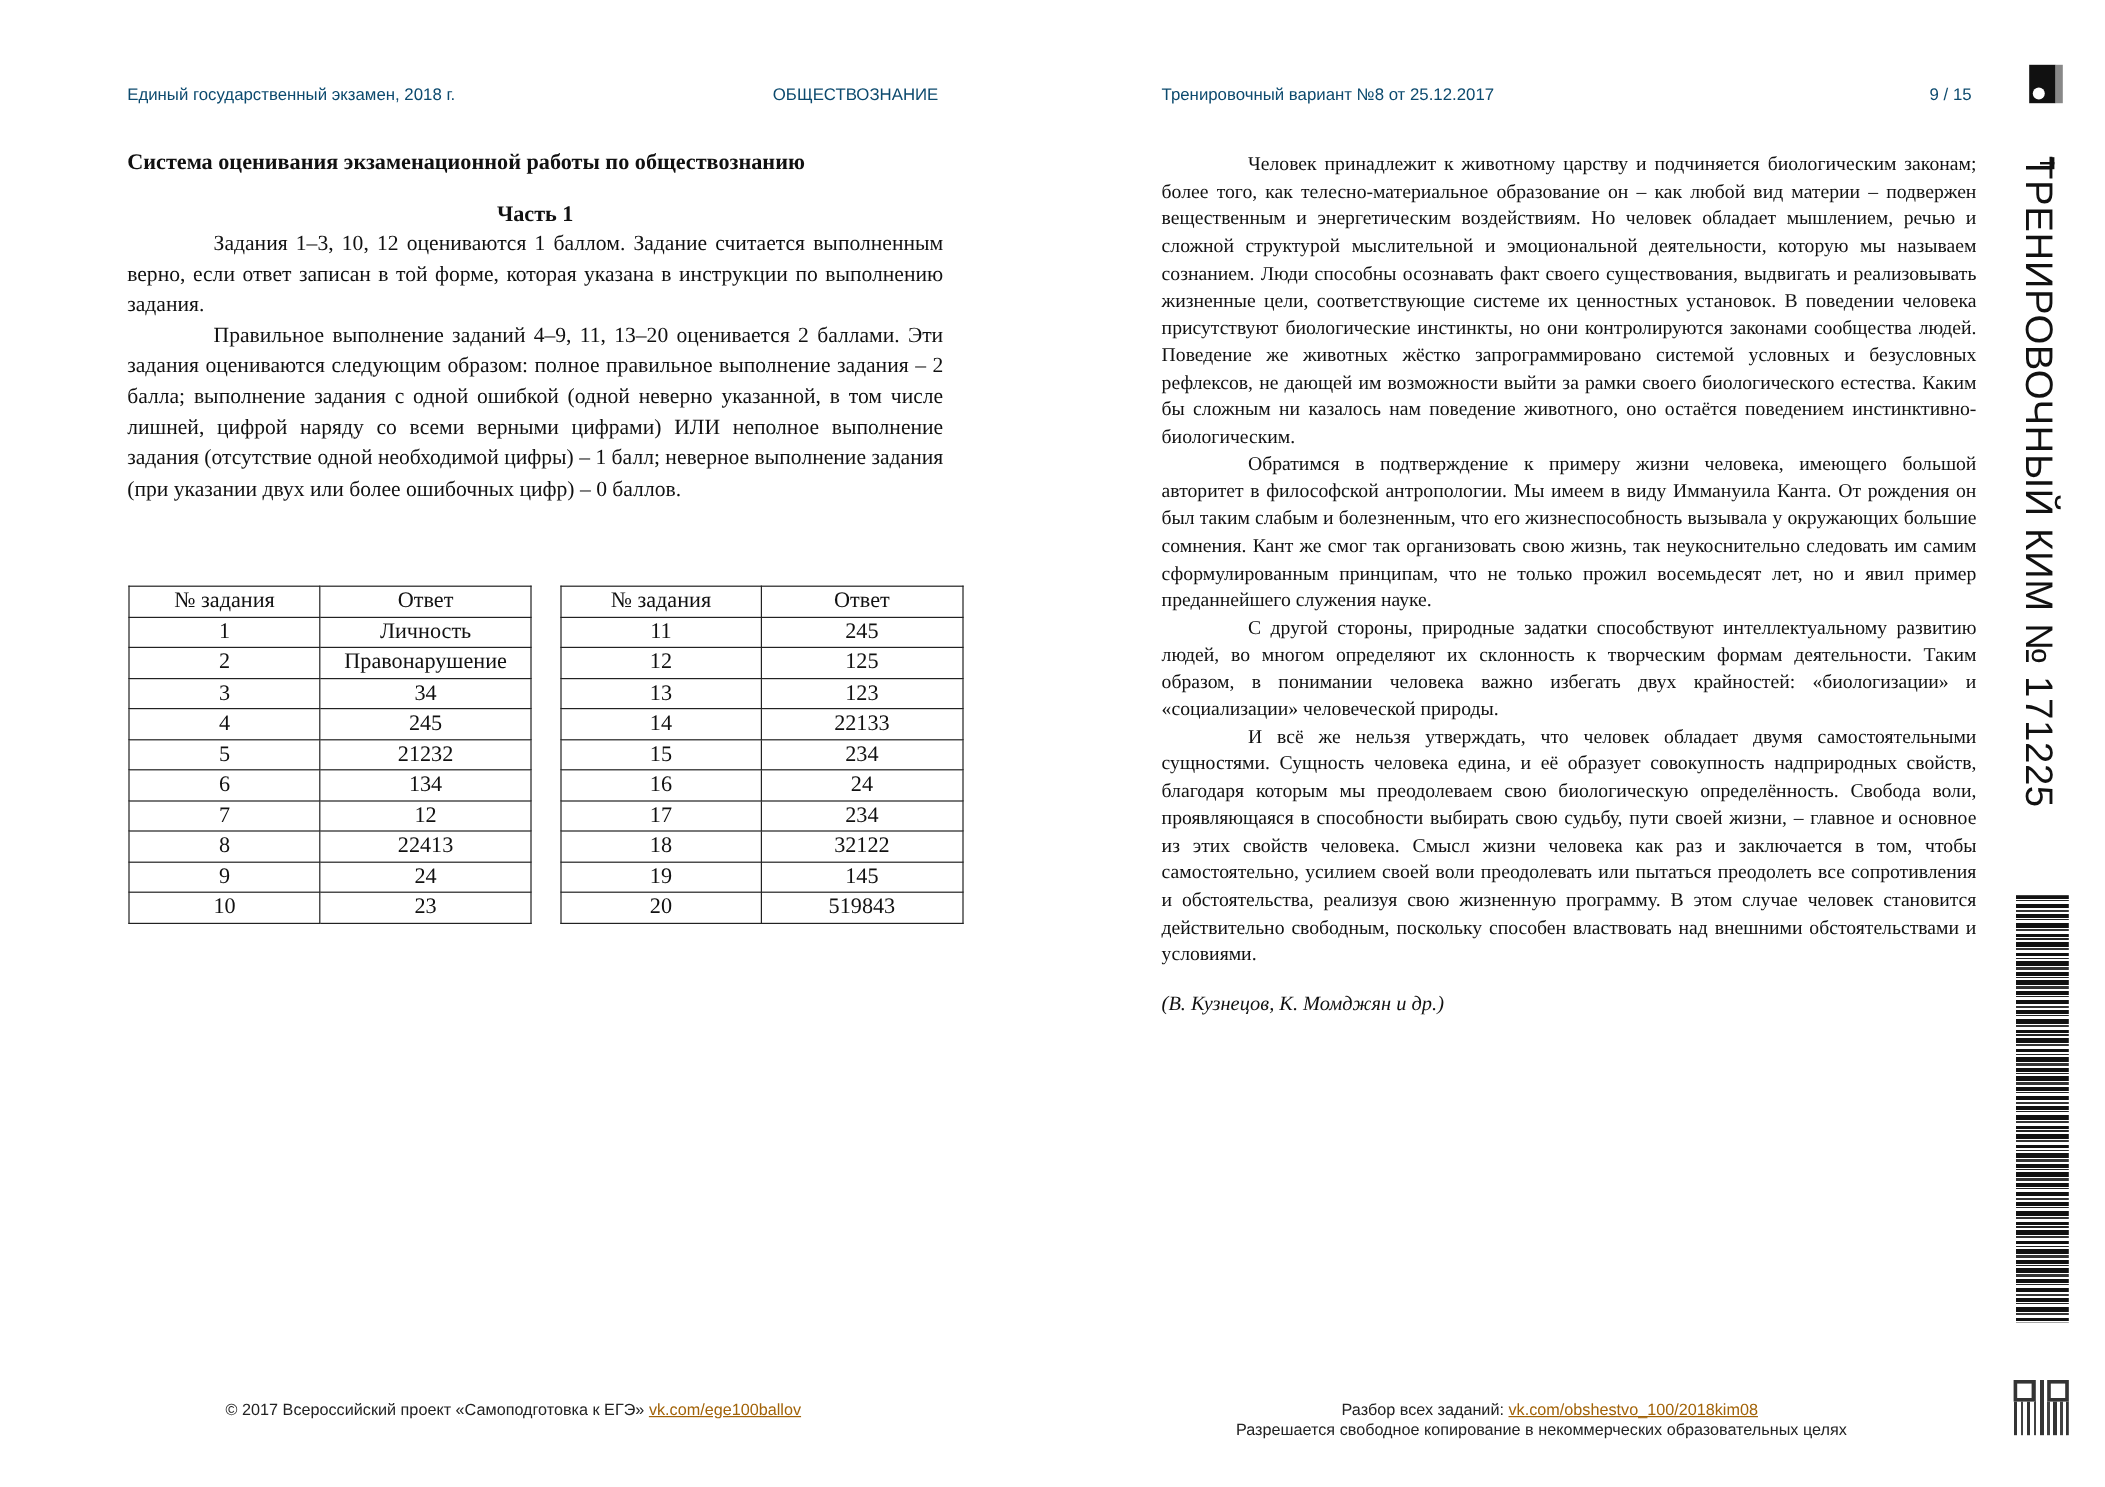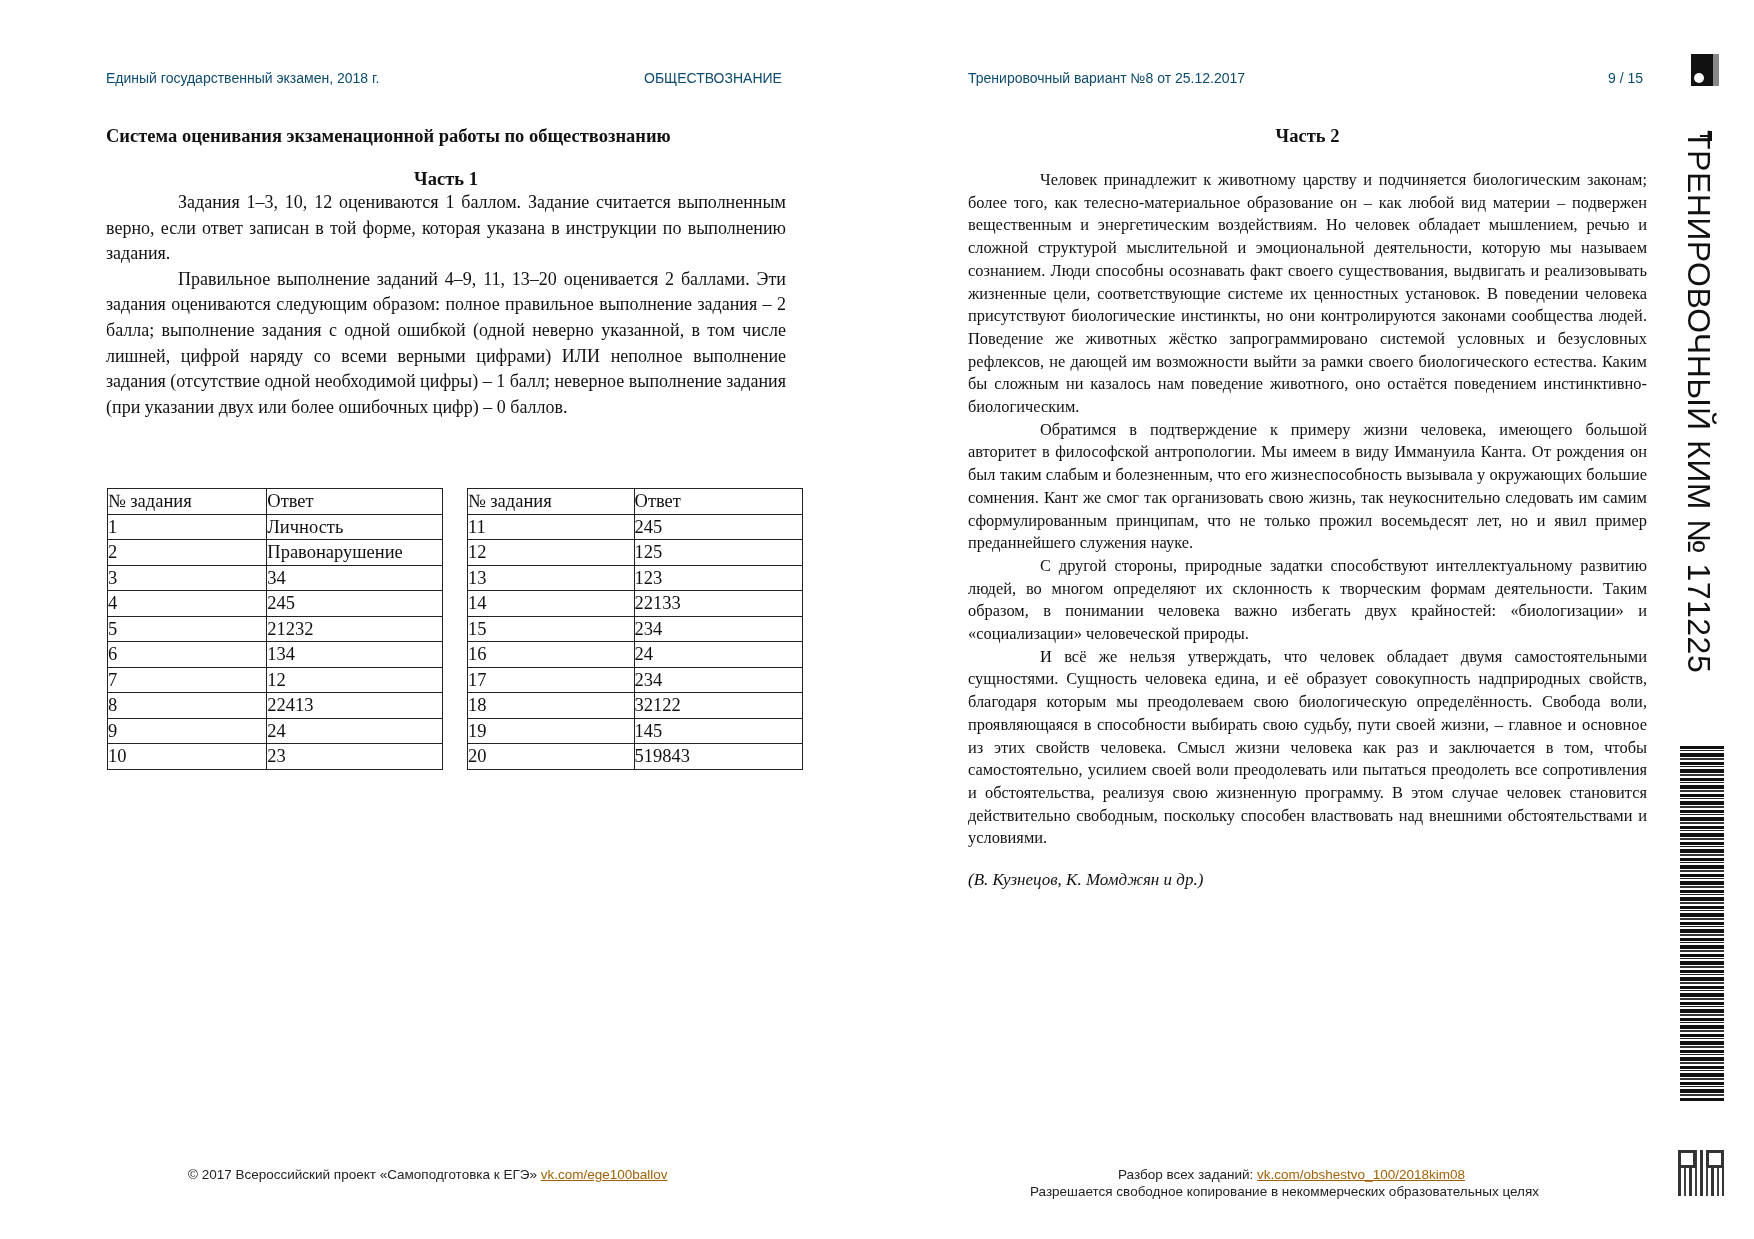--- a/index.html
+++ b/index.html
@@ -7,21 +7,21 @@
   .sans { font-family:"Liberation Sans", sans-serif; }
   .serif { font-family:"Liberation Serif", serif; }
   .hdr { position:absolute; top:70px; font-size:14px; color:#0c4a6e; white-space:nowrap; }
   .col-left { position:absolute; left:106px; top:126px; width:680px; }
   .col-right { position:absolute; left:968px; top:126px; width:679px; }
   .title { font-weight:bold; font-size:18.5px; margin:0; }
   .part-title { font-weight:bold; font-size:18.5px; text-align:center; margin:0; }
   .para { font-size:18px; line-height:25.6px; text-align:justify; margin:0; text-indent:72px; }
   .rpara { font-size:16.4px; line-height:22.7px; text-align:justify; margin:0; text-indent:72px; }
   table.ans { position:absolute; border-collapse:collapse; font-family:"Liberation Serif", serif; font-size:18.5px; }
-  table.ans td, table.ans th { border:1.5px solid #222; text-align:left; font-weight:normal; height:24.5px; padding:0; line-height:22px; }
+  table.ans td, table.ans th { border:1.5px solid #222; text-align:center; font-weight:normal; height:24.5px; padding:0; line-height:22px; }
   .author { font-style:italic; font-size:17px; text-align:left; margin-top:20px; }
   .footer { position:absolute; font-size:13.5px; color:#222; white-space:nowrap; }
   .link { color:#a16207; text-decoration:underline; }
   .vert { position:absolute; left:1685px; top:130px; width:30px; height:600px; }
   .vert span { display:block; transform:rotate(90deg); transform-origin:left top; position:absolute; left:32px; top:0; white-space:nowrap; font-size:32px; letter-spacing:0.5px; color:#111; }
   .barcode { position:absolute; left:1680px; top:746px; width:44px; height:356px;
     background: repeating-linear-gradient(180deg, #111 0px, #111 3px, #fff 3px, #fff 4px, #222 4px, #222 5px, #fff 5px, #fff 7px, #111 7px, #111 11px, #fff 11px, #fff 12px, #333 12px, #333 14px, #fff 14px, #fff 16px); }
   .qr { position:absolute; left:1678px; top:1150px; width:46px; height:46px; background:
     repeating-linear-gradient(90deg, #111 0 3px, #fff 3px 6px, #222 6px 8px, #fff 8px 11px),
     #fff; opacity:0.85; }
@@ -149,21 +149,20 @@
         <td>145</td>
       </tr>
   <tr>
         <td>20</td>
         <td>519843</td>
       </tr>
 </tbody>
   </table>
 
 <div class="col-right serif">
-  <p class="part-title" style="margin-bottom:22px;">Часть 2</p>
   <p class="rpara">Человек принадлежит к животному царству и подчиняется биологическим законам; более того, как телесно-материальное образование он – как любой вид материи – подвержен вещественным и энергетическим воздействиям. Но человек обладает мышлением, речью и сложной структурой мыслительной и эмоциональной деятельности, которую мы называем сознанием. Люди способны осознавать факт своего существования, выдвигать и реализовывать жизненные цели, соответствующие системе их ценностных установок. В поведении человека присутствуют биологические инстинкты, но они контролируются законами сообщества людей. Поведение же животных жёстко запрограммировано системой условных и безусловных рефлексов, не дающей им возможности выйти за рамки своего биологического естества. Каким бы сложным ни казалось нам поведение животного, оно остаётся поведением инстинктивно-биологическим.</p>
   <p class="rpara">Обратимся в подтверждение к примеру жизни человека, имеющего большой авторитет в философской антропологии. Мы имеем в виду Иммануила Канта. От рождения он был таким слабым и болезненным, что его жизнеспособность вызывала у окружающих большие сомнения. Кант же смог так организовать свою жизнь, так неукоснительно следовать им самим сформулированным принципам, что не только прожил восемьдесят лет, но и явил пример преданнейшего служения науке.</p>
   <p class="rpara">С другой стороны, природные задатки способствуют интеллектуальному развитию людей, во многом определяют их склонность к творческим формам деятельности. Таким образом, в понимании человека важно избегать двух крайностей: «биологизации» и «социализации» человеческой природы.</p>
   <p class="rpara">И всё же нельзя утверждать, что человек обладает двумя самостоятельными сущностями. Сущность человека едина, и её образует совокупность надприродных свойств, благодаря которым мы преодолеваем свою биологическую определённость. Свобода воли, проявляющаяся в способности выбирать свою судьбу, пути своей жизни, – главное и основное из этих свойств человека. Смысл жизни человека как раз и заключается в том, чтобы самостоятельно, усилием своей воли преодолевать или пытаться преодолеть все сопротивления и обстоятельства, реализуя свою жизненную программу. В этом случае человек становится действительно свободным, поскольку способен властвовать над внешними обстоятельствами и условиями.</p>
   <p class="author">(В. Кузнецов, К. Момджян и др.)</p>
 </div>
 
 <div class="marker">
     <div class="dot"></div>
     <div class="stripe"></div>

